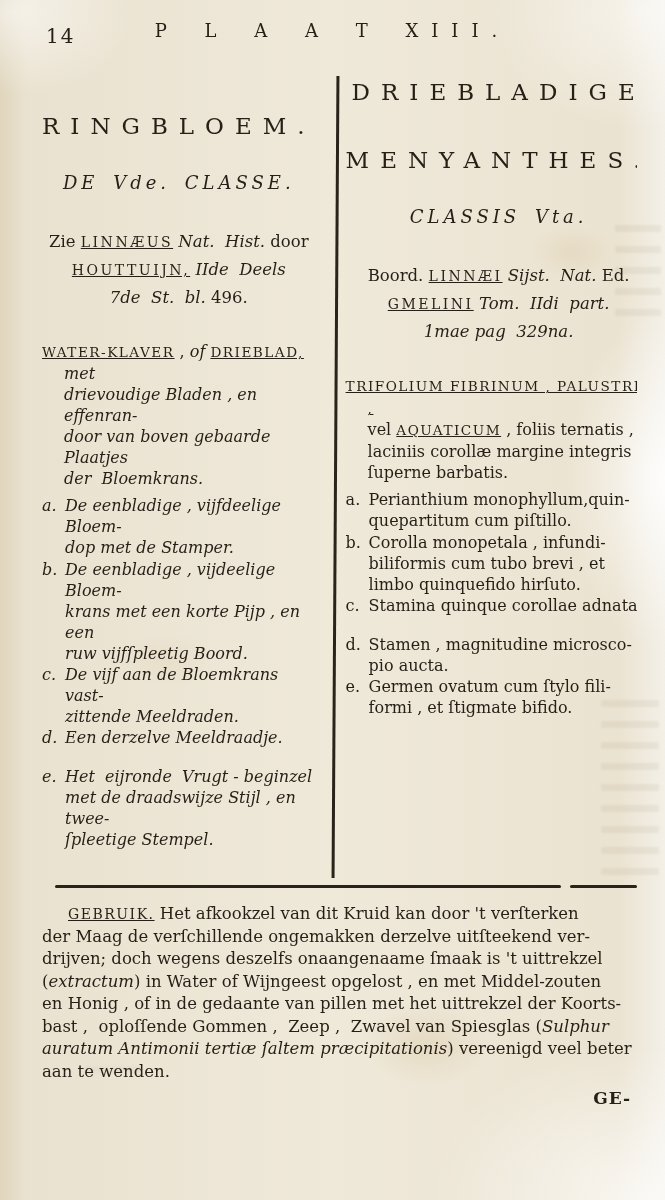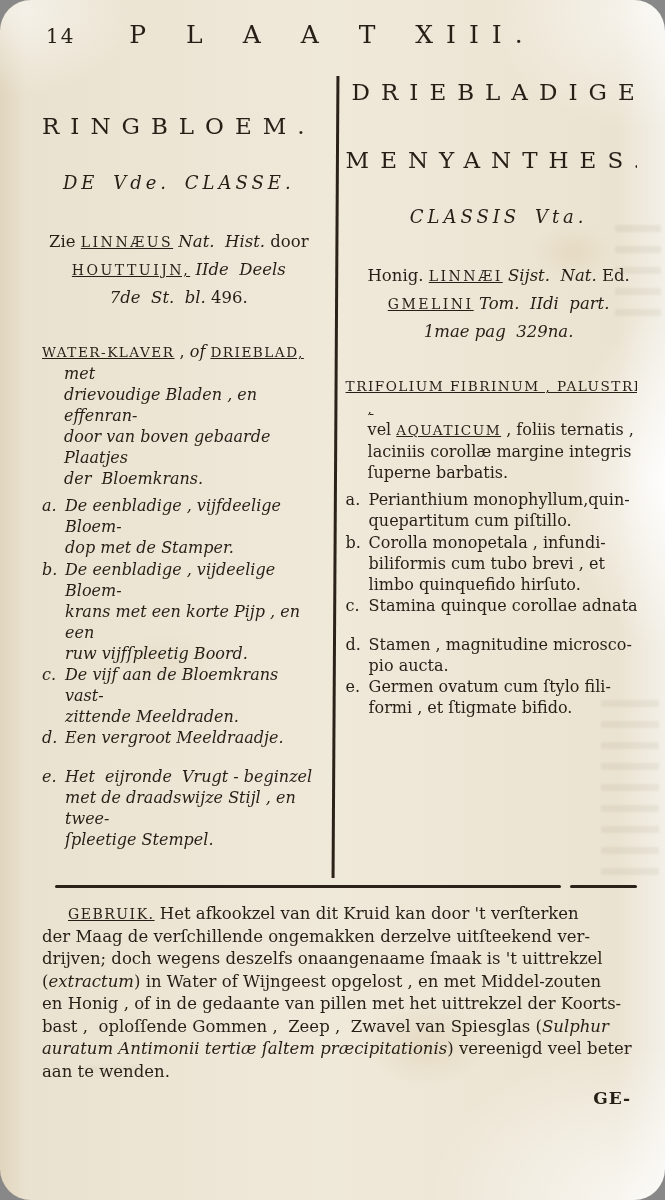--- a/index.html
+++ b/index.html
@@ -18,36 +18,35 @@
     background:
       radial-gradient(140px 240px at 100% 40%, rgba(255,255,255,.85), rgba(255,255,255,0) 70%),
       radial-gradient(220px 170px at 97% 1%, rgba(255,255,255,.6), rgba(255,255,255,0) 70%),
       radial-gradient(300px 220px at 96% 100%, rgba(255,255,255,.7), rgba(255,255,255,0) 70%),
       radial-gradient(170px 120px at 2% 1%, rgba(255,255,255,.55), rgba(255,255,255,0) 70%),
       radial-gradient(90px 60px at 64% 87%, rgba(196,166,112,.20), rgba(196,166,112,0) 70%),
       radial-gradient(60px 40px at 86% 21%, rgba(196,166,112,.16), rgba(196,166,112,0) 70%),
       radial-gradient(70px 40px at 25% 55%, rgba(196,166,112,.10), rgba(196,166,112,0) 70%),
       linear-gradient(90deg,#e0d5bd 0%,#eae2d0 4%,#efe9da 50%,#ebe3d1 93%,#f3f0e8 100%);
     background-color:var(--paper);
-    border-radius:31px;
   }
   
   .ghost{
     position:absolute;opacity:.55;filter:blur(1.3px);pointer-events:none;
     background:repeating-linear-gradient(180deg, rgba(140,130,100,.18) 0 7px, rgba(140,130,100,0) 7px 21px);
   }
   .ghost.g1{right:6px;top:700px;width:58px;height:175px;}
   .ghost.g2{right:4px;top:225px;width:46px;height:105px;}
   .ghost.g3{left:84px;top:1066px;width:58px;height:14px;opacity:.3;}
 
   .header{position:relative;height:58px;}
   .pagenum{position:absolute;left:46px;top:24px;font-size:20px;letter-spacing:2px;}
   .plate-title{
     text-align:center;padding-top:20px;
-    font-size:25px;letter-spacing:13px;word-spacing:6px;font-weight:500;
+    font-size:18px;letter-spacing:13px;word-spacing:6px;font-weight:500;
   }
 
   .cols-wrap{position:relative;height:812px;margin:14px 28px 0 42px;overflow:hidden;}
   .divider{
     position:absolute;left:292px;top:4px;bottom:6px;width:2.5px;
     background:var(--rule);transform:rotate(.35deg);
   }
   .cols{display:flex;height:100%;}
   .col{box-sizing:border-box;}
   .col.left{width:293px;padding-right:14px;}
@@ -136,36 +135,36 @@
 krans met een korte Pijp , en een
 ruw vijfſpleetig Boord.</span></div>
         </div>
         <div class="item ic">
           <span class="lbl">c.</span>
           <div class="itxt"><span class="it">De vijf aan de Bloemkrans vast-
 zittende Meeldraden.</span></div>
         </div>
         <div class="item id">
           <span class="lbl">d.</span>
-          <div class="itxt"><span class="it">Een vergroot Meeldraadje.</span></div>
+          <div class="itxt"><span class="it">Een derzelve Meeldraadje.</span></div>
         </div>
         <div class="item ie">
           <span class="lbl">e.</span>
           <div class="itxt"><span class="it">Het  eijronde  Vrugt - beginzel
 met de draadswijze Stijl , en twee-
 ſpleetige Stempel.</span></div>
         </div>
 
       </div>
 
       <div class="col right">
         <div class="t1">DRIEBLADIGE</div>
         <div class="t2">MENYANTHES.</div>
         <div class="classe">CLASSIS Vta.</div>
-        <div class="ref"><span class="rm">Honig. </span><span class="sc">LINNÆI</span><span class="rm"> </span><span class="it">Sijst.  Nat.</span><span class="rm"> Ed.
+        <div class="ref"><span class="rm">Boord. </span><span class="sc">LINNÆI</span><span class="rm"> </span><span class="it">Sijst.  Nat.</span><span class="rm"> Ed.
 </span><span class="sc">GMELINI</span><span class="rm"> </span><span class="it">Tom.  IIdi  part.
 1mae pag  329na.</span></div>
         <div class="para intro"><span class="sc">TRIFOLIUM FIBRINUM , PALUSTRE ,</span><span class="rm">
 vel </span><span class="sc">AQUATICUM</span><span class="rm"> , foliis ternatis ,
 laciniis corollæ margine integris ,
 ſuperne barbatis.</span></div>
         <div class="item ia">
           <span class="lbl">a.</span>
           <div class="itxt"><span class="rm">Perianthium monophyllum,quin-
 quepartitum cum piſtillo.</span></div>

